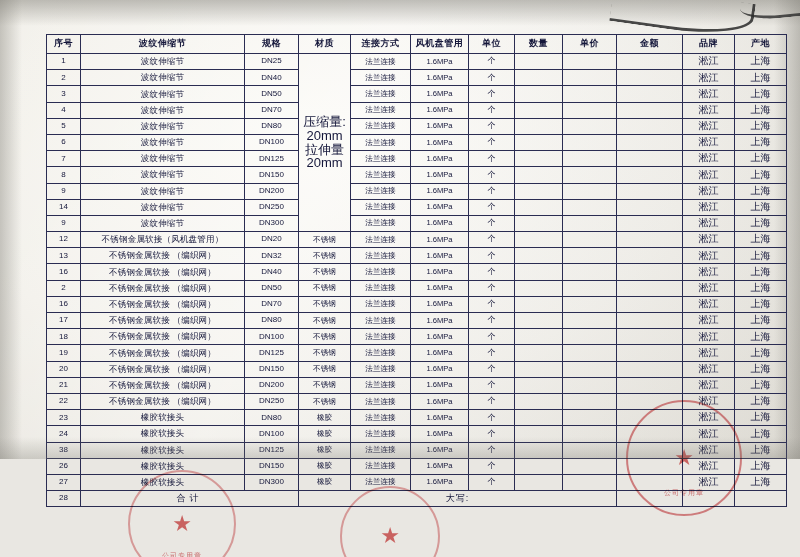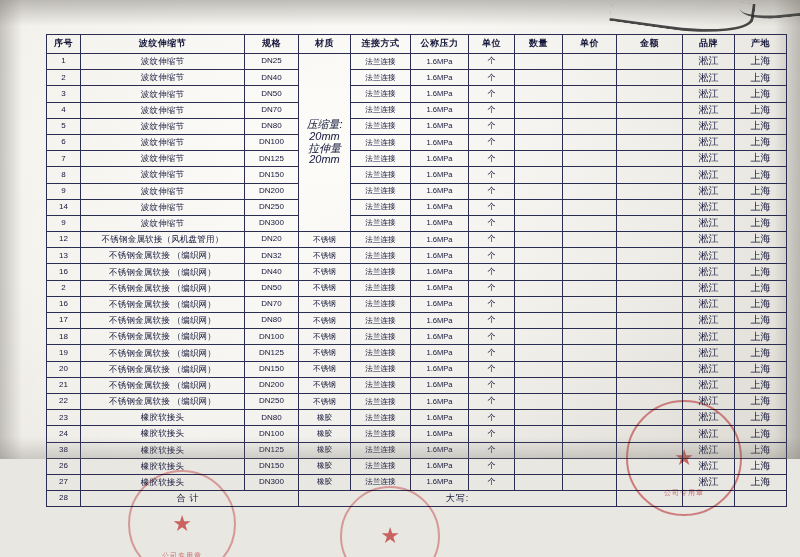--- a/index.html
+++ b/index.html
@@ -117,24 +117,23 @@
   .c-amount  { width: 66px; }
   .c-brand   { width: 52px; }
   .c-origin  { width: 52px; }
 
   .cell-name  { font-size: 8.5px; letter-spacing: .2px; margin-left: 9px; }
   .cell-small { font-size: 7.6px; }
   .brand-cell { font-size: 10px; }
 
   
   .compress-cell {
-    font-size: 11px;
+    font-size: 13px;
     line-height: 1.45;
     padding: 2px 0;
-    font-style: italic;
   }
   .compress-cell div { white-space: nowrap; }
 
   
   .total-row td { height: 24px; }
   .total-label { font-size: 9px; letter-spacing: 4px; }
   .total-words {
     text-align: left;
     padding-left: 56px;
     font-size: 9px;
@@ -219,21 +218,21 @@
         <col class="c-brand">
         <col class="c-origin">
     </colgroup>
     <thead>
       <tr>
         <td>序号</td>
         <td>波纹伸缩节</td>
         <td>规格</td>
         <td>材质</td>
         <td>连接方式</td>
-        <td>公称压力</td>
+        <td>风机盘管用</td>
         <td>单位</td>
         <td>数量</td>
         <td>单价</td>
         <td>金额</td>
         <td>品牌</td>
         <td>产地</td>
       </tr>
     </thead>
     <tbody>
 

